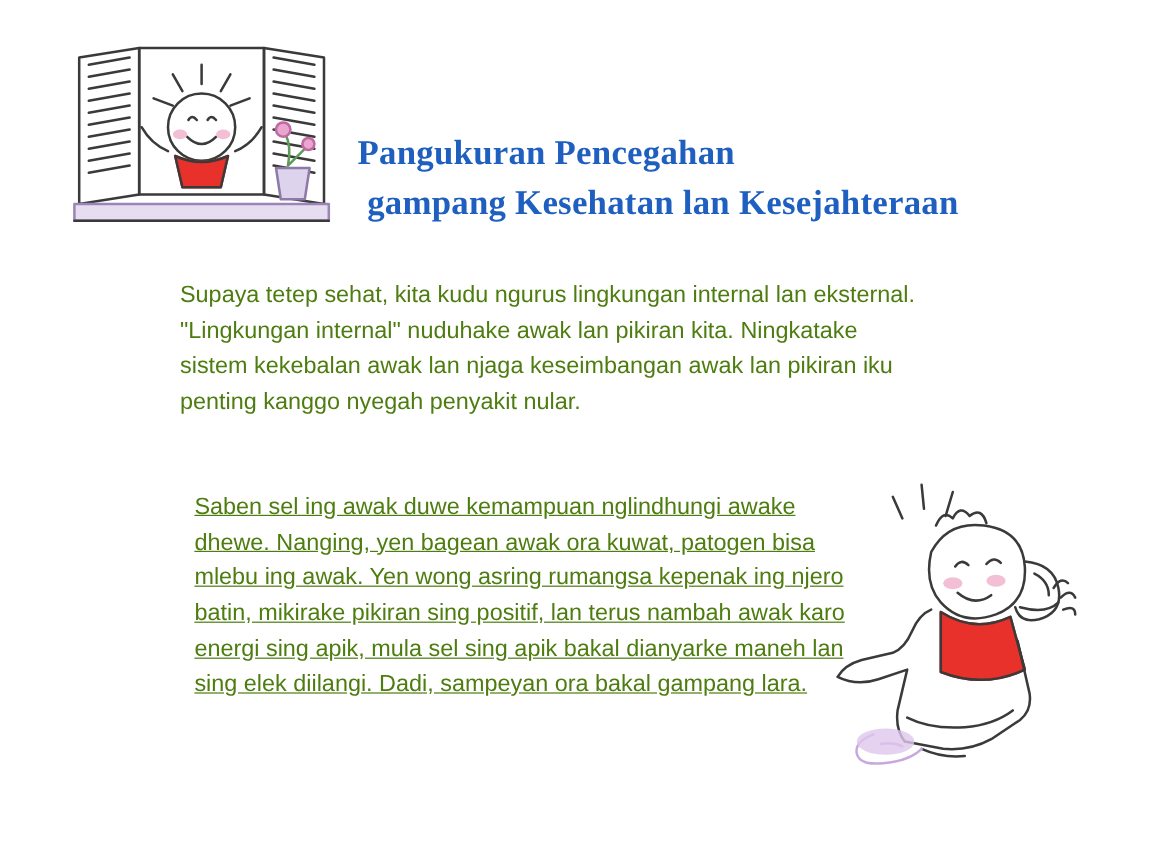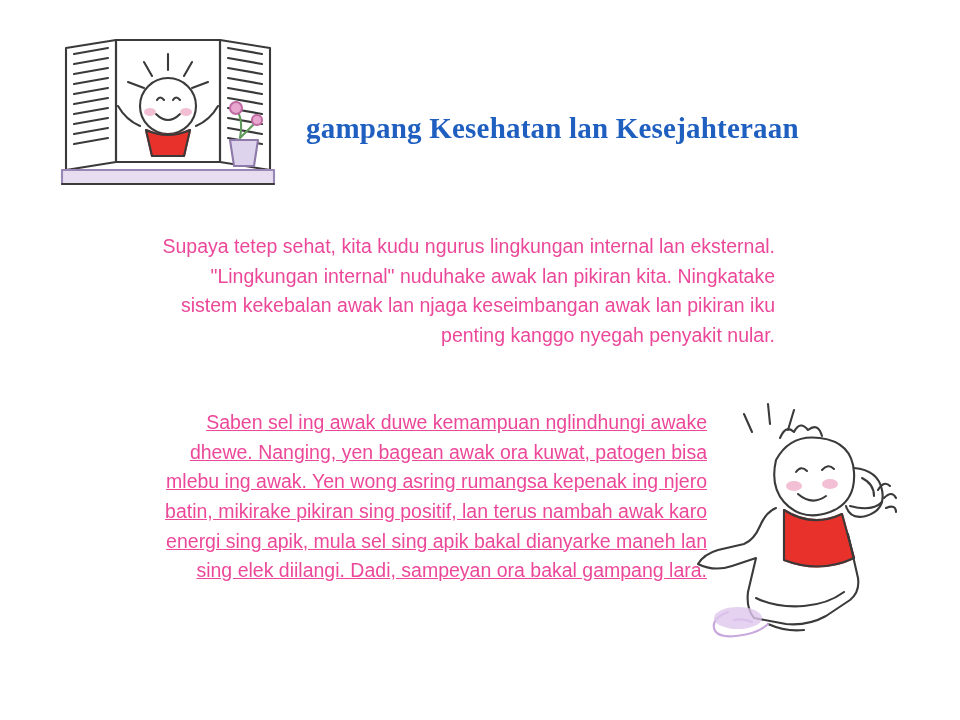--- a/index.html
+++ b/index.html
@@ -38,23 +38,22 @@
   }
   .title-line.second {
     margin-left: 8px;
   }
 
   
   .para {
     position: absolute;
     font-family: "Liberation Sans", sans-serif;
     font-size: 19.5px;
-    color: #ec4899;
+    color: #4d7c0f;
     line-height: 1.52;
-    text-align: right;
   }
   .para-1 {
     left: 150px;
     top: 232px;
     width: 625px;
   }
   .para-2 {
     left: 162px;
     top: 408px;
     width: 545px;
@@ -114,20 +113,21 @@
 
         <path d="M182 104 q3 -16 -2 -26 M182 104 q10 -10 16 -16" stroke="#5f9a5a"></path>
         <circle cx="178" cy="74" r="6" fill="#e9a7cf" stroke="#c06aa3"></circle>
         <circle cx="199" cy="86" r="5" fill="#e9a7cf" stroke="#c06aa3"></circle>
         <path d="M172 106 L200 106 L196 132 L176 132 Z" fill="#ded3ec" stroke="#8d7aa8"></path>
       </g>
     </svg>
   </div>
 
   <div class="title-block">
+    <div class="title-line">Pangukuran Pencegahan</div>
     <div class="title-line second">gampang Kesehatan lan Kesejahteraan</div>
   </div>
 
   <div class="para para-1">Supaya tetep sehat, kita kudu ngurus lingkungan internal lan eksternal. "Lingkungan internal" nuduhake awak lan pikiran kita. Ningkatake sistem kekebalan awak lan njaga keseimbangan awak lan pikiran iku penting kanggo nyegah penyakit nular.</div>
   <div class="para para-2">Saben sel ing awak duwe kemampuan nglindhungi awake dhewe. Nanging, yen bagean awak ora kuwat, patogen bisa mlebu ing awak. Yen wong asring rumangsa kepenak ing njero batin, mikirake pikiran sing positif, lan terus nambah awak karo energi sing apik, mula sel sing apik bakal dianyarke maneh lan sing elek diilangi. Dadi, sampeyan ora bakal gampang lara.</div>
 
   <div class="illus-girl">
     <svg viewBox="0 0 262 250" width="262" height="250" aria-hidden="true">
       <g fill="none" stroke="#3a3a3a" stroke-width="2.1" stroke-linecap="round" stroke-linejoin="round">
 

